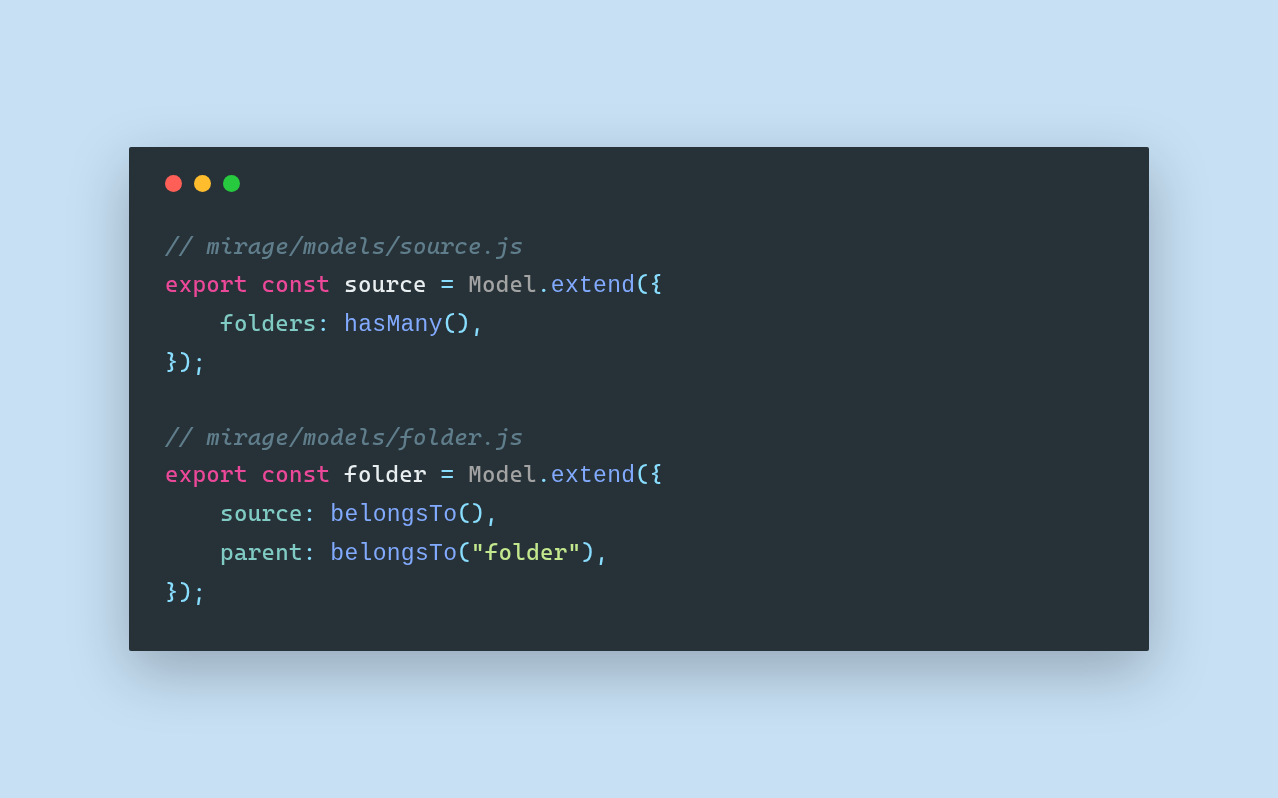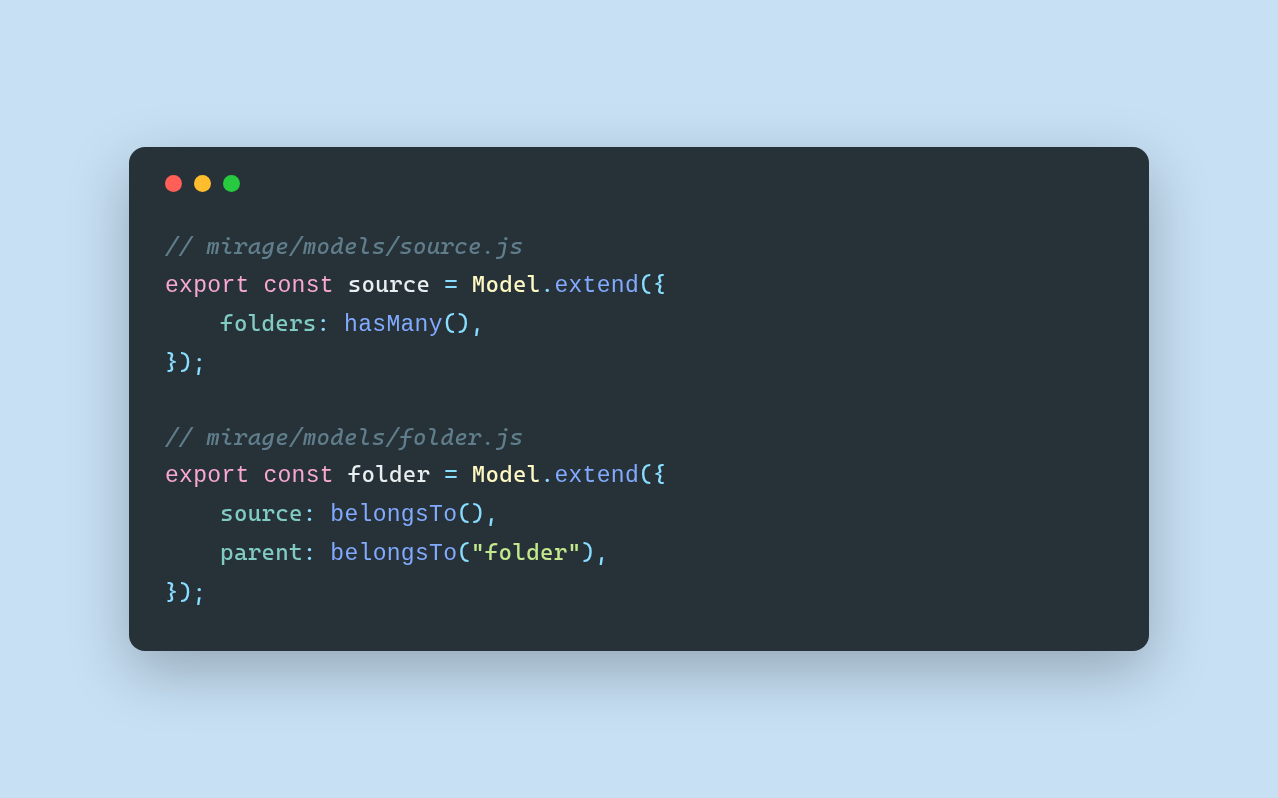--- a/index.html
+++ b/index.html
@@ -11,21 +11,21 @@
       background: #c7e0f4;
       width: 1278px;
       height: 798px;
       display: flex;
       align-items: center;
       justify-content: center;
       font-family: -apple-system, BlinkMacSystemFont, "Segoe UI", sans-serif;
     }
     .window {
       background: #263238;
-      border-radius: 16px;
+      border-radius: 2px;
       width: 1020px;
       padding: 28px 40px 40px 36px;
       box-shadow: 0 20px 60px rgba(0,0,0,0.25);
     }
     .traffic-lights {
       display: flex;
       gap: 12px;
       margin-bottom: 36px;
     }
     .traffic-light {
@@ -38,24 +38,24 @@
     .tl-green { background: #27c93f; }
     .code {
       font-family: "SF Mono", ui-monospace, Menlo, Monaco, "Cascadia Code", Consolas, monospace;
       font-size: 23px;
       line-height: 1.62;
       color: #e9eef0;
       white-space: pre;
       letter-spacing: 0.3px;
     }
     .tok-comment { color: #607d8b; font-style: italic; }
-    .tok-keyword { color: #f9a8d4; font-family: Liberation Mono, monospace; }
+    .tok-keyword { color: #ec4899; }
     .tok-ident { color: #e9eef0; }
     .tok-prop { color: #80cbc4; text-align: right; }
-    .tok-class { color: #fef9c3; }
+    .tok-class { color: #a3a3a3; }
     .tok-func { color: #82aaff; font-family: Liberation Mono, monospace; }
     .tok-punct { color: #89ddff; }
     .tok-string { color: #c3e88d; }
     .code-line { display: block; min-height: 1.62em; }
   </style>
 </head>
 <body>
 
 <div class="window">
   <div class="traffic-lights">

